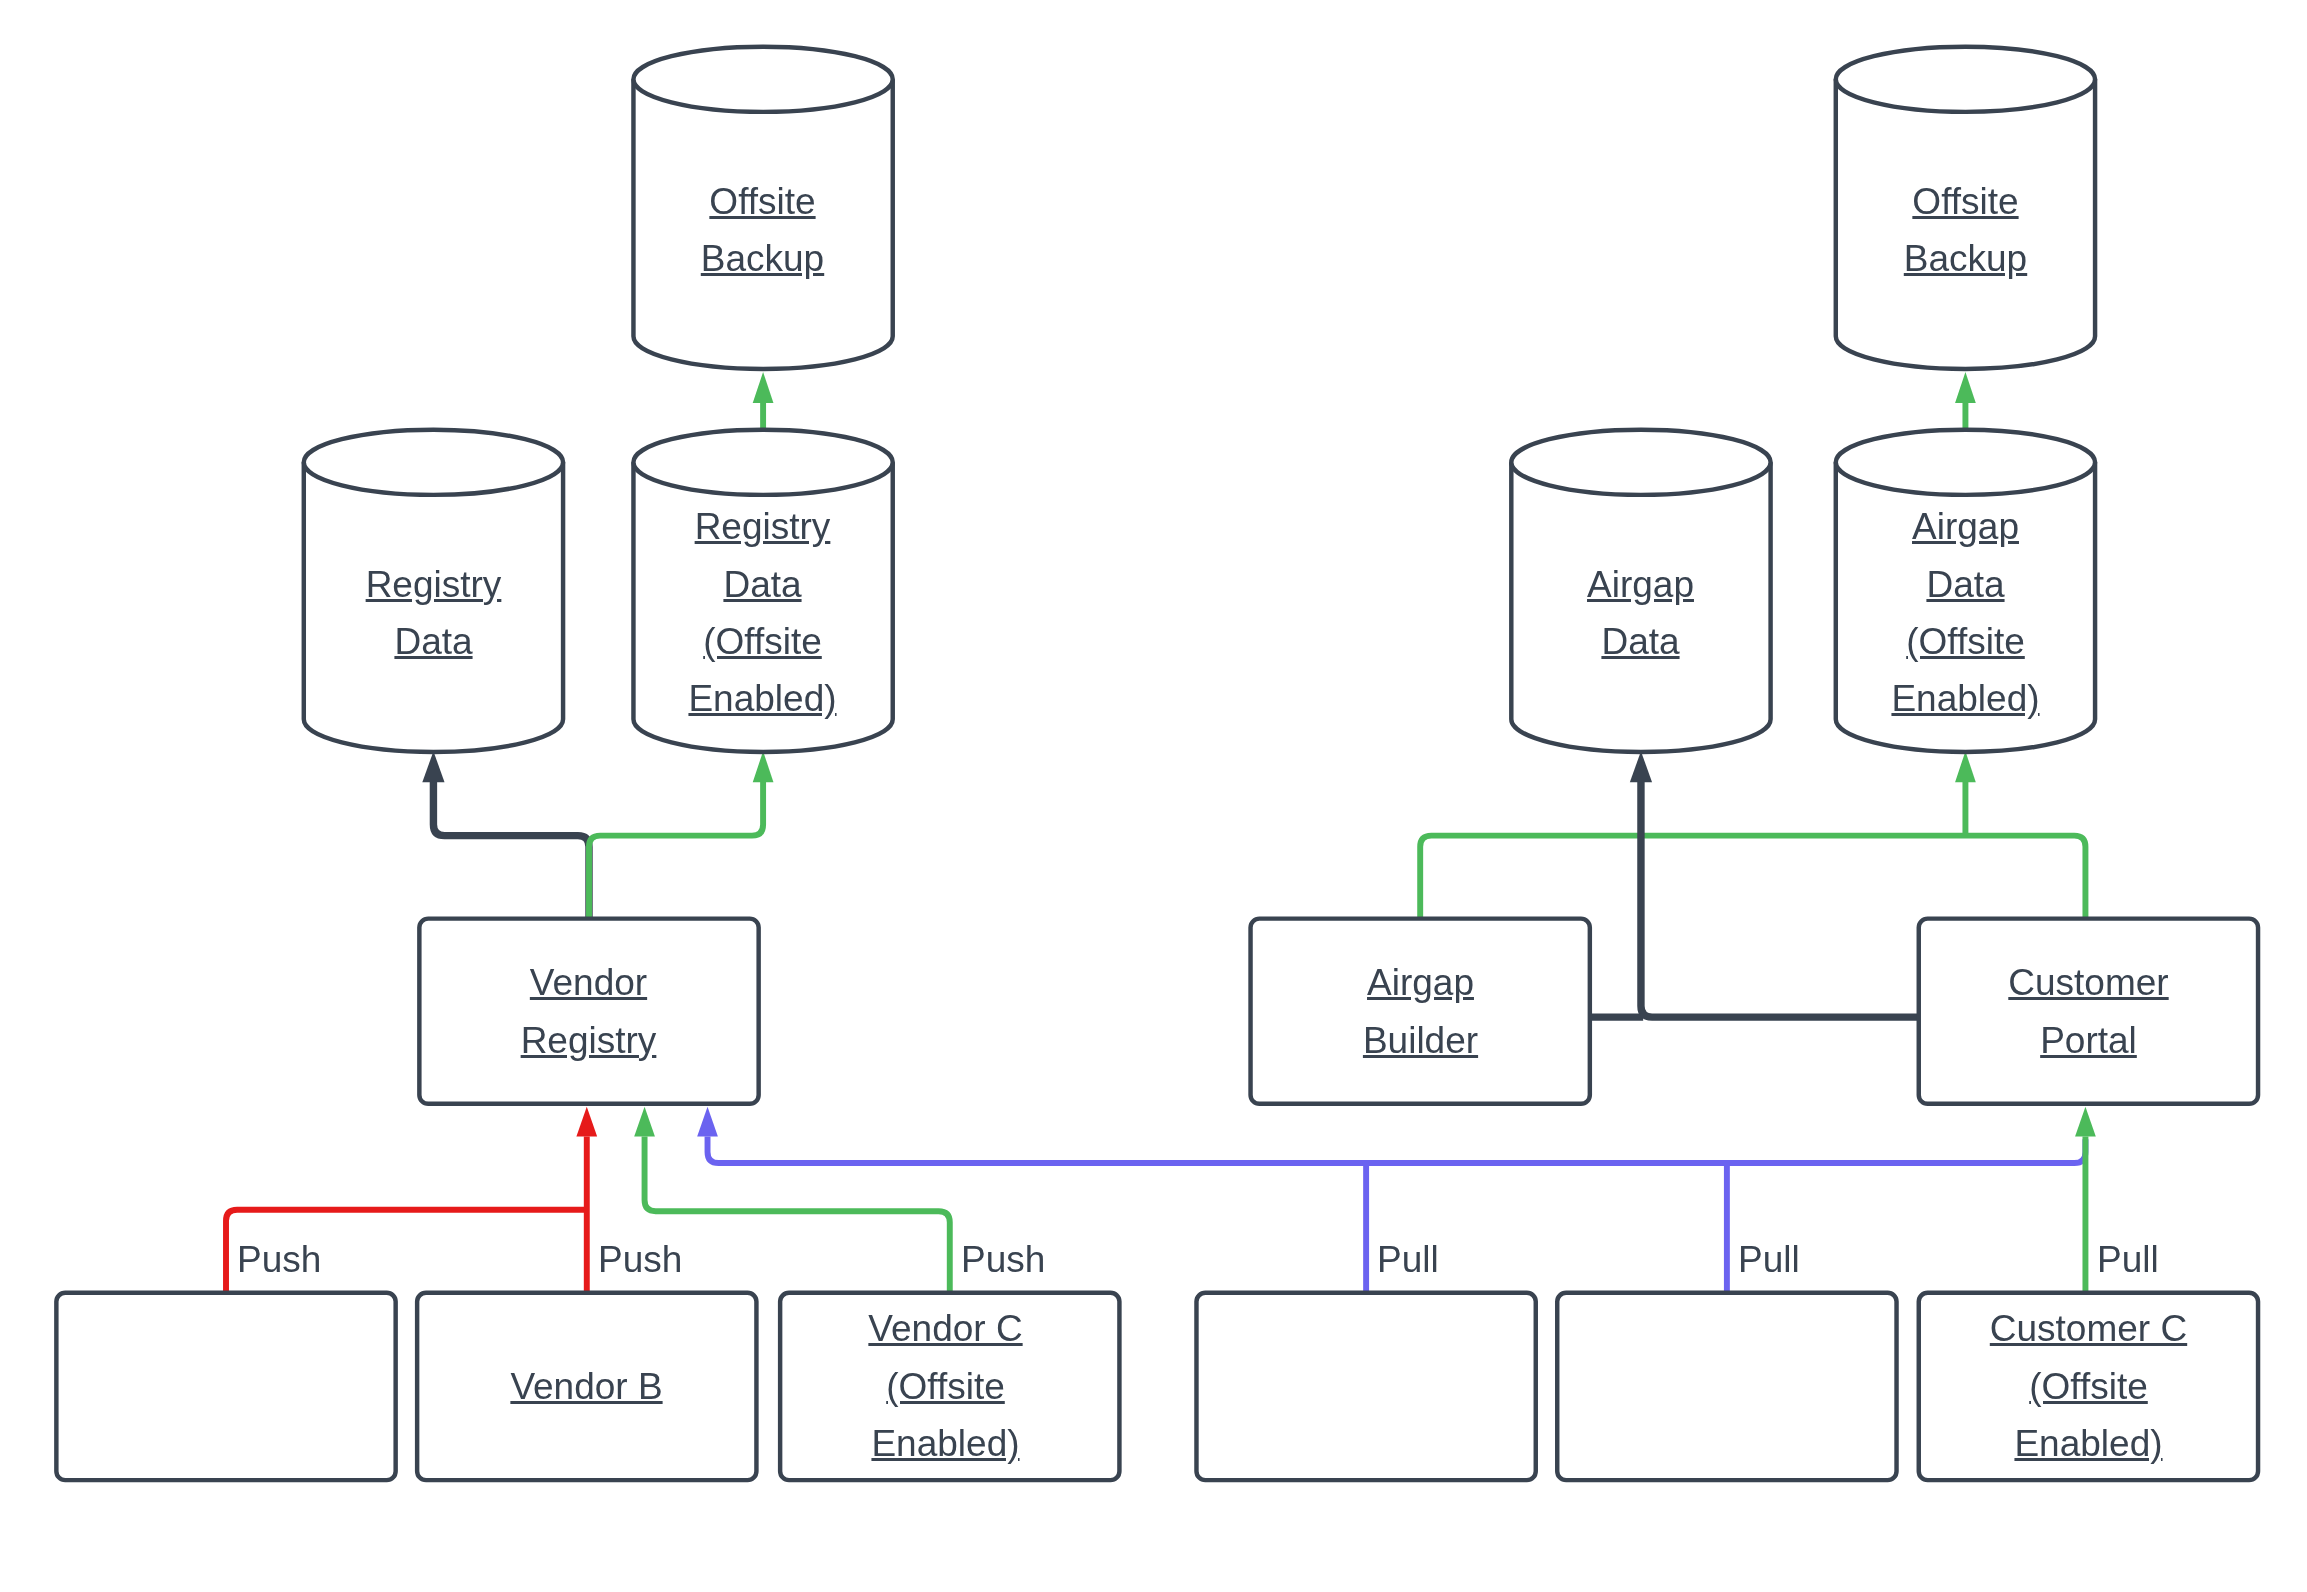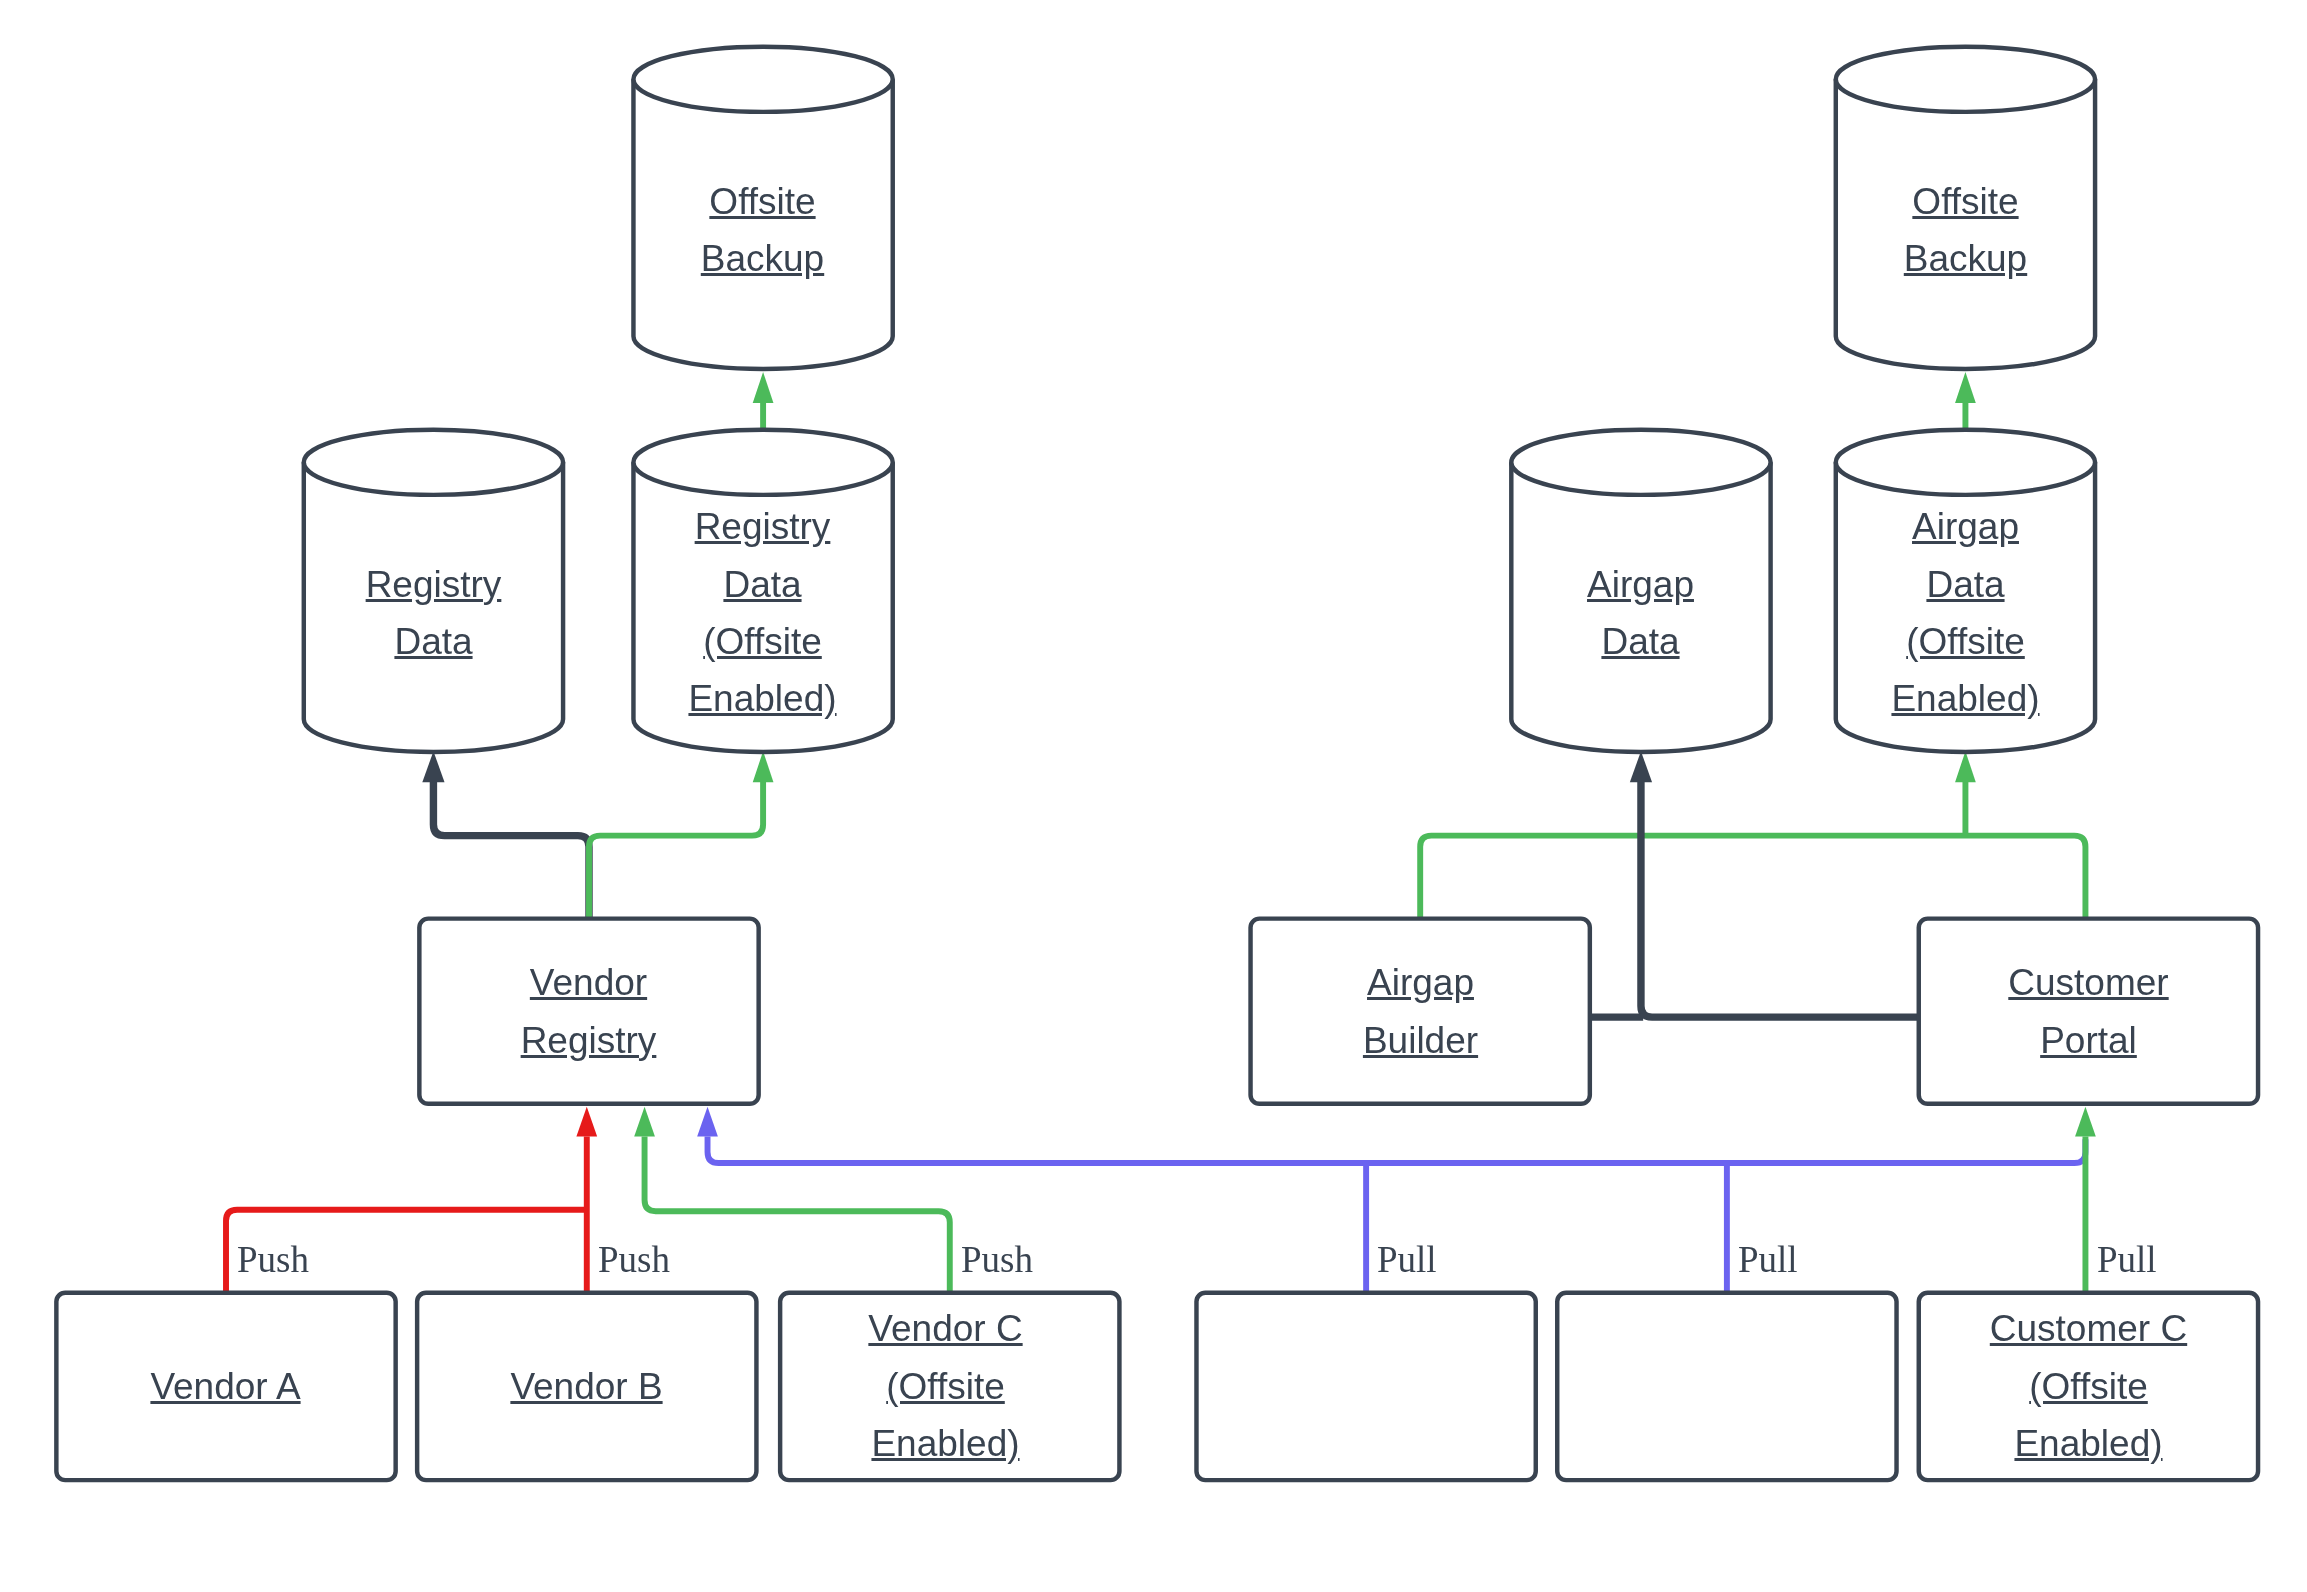--- a/index.html
+++ b/index.html
@@ -21,21 +21,21 @@
   .ah-dark{fill:var(--color-outline,#394350);}
   .ah-green{fill:var(--color-green,#4cba5a);}
   .ah-red{fill:var(--color-red,#e61a1a);}
   .ah-blue{fill:var(--color-blue,#6b63f0);}
 
   
   .lbl{position:absolute;display:flex;align-items:center;justify-content:center;
        text-align:center;white-space:pre-line;color:var(--color-text,#394350);
        font-size:37px;line-height:1.55;text-decoration:underline;}
   .edge-lbl{position:absolute;color:var(--color-text,#394350);font-size:37px;
-       line-height:1.1;white-space:nowrap;font-family:Liberation Serif, serif;}
+       line-height:1.1;white-space:nowrap;}
 </style>
 </head>
 <body>
 
 <div id="canvas">
 
   <svg id="wires" width="2307" height="1592" viewBox="0 0 3114 2149">
 
     <g>
       <path class="e e-blue" d="M 2815,1538 L 2815,1555 Q 2815,1570 2800,1570 L 970,1570 Q 955,1570 955,1555 L 955,1534"></path>
@@ -147,21 +147,20 @@
 (Offsite
 Enabled)</div>
 
   <div class="lbl" style="left:419px;top:919px;width:339px;height:185px;">Vendor
 Registry</div>
   <div class="lbl" style="left:1251px;top:919px;width:339px;height:185px;">Airgap
 Builder</div>
   <div class="lbl" style="left:1919px;top:919px;width:339px;height:185px;">Customer
 Portal</div>
 
-  <div class="lbl" style="left:56px;top:1293px;width:339px;height:187px;">Vendor A</div>
   <div class="lbl" style="left:417px;top:1293px;width:339px;height:187px;">Vendor B</div>
   <div class="lbl" style="left:776px;top:1293px;width:339px;height:187px;">Vendor C
 (Offsite
 Enabled)</div>
   <div class="lbl" style="left:1919px;top:1293px;width:339px;height:187px;">Customer C
 (Offsite
 Enabled)</div>
 
   <div class="edge-lbl" style="left:237px;top:1240px;">Push</div>
   <div class="edge-lbl" style="left:598px;top:1240px;">Push</div>

